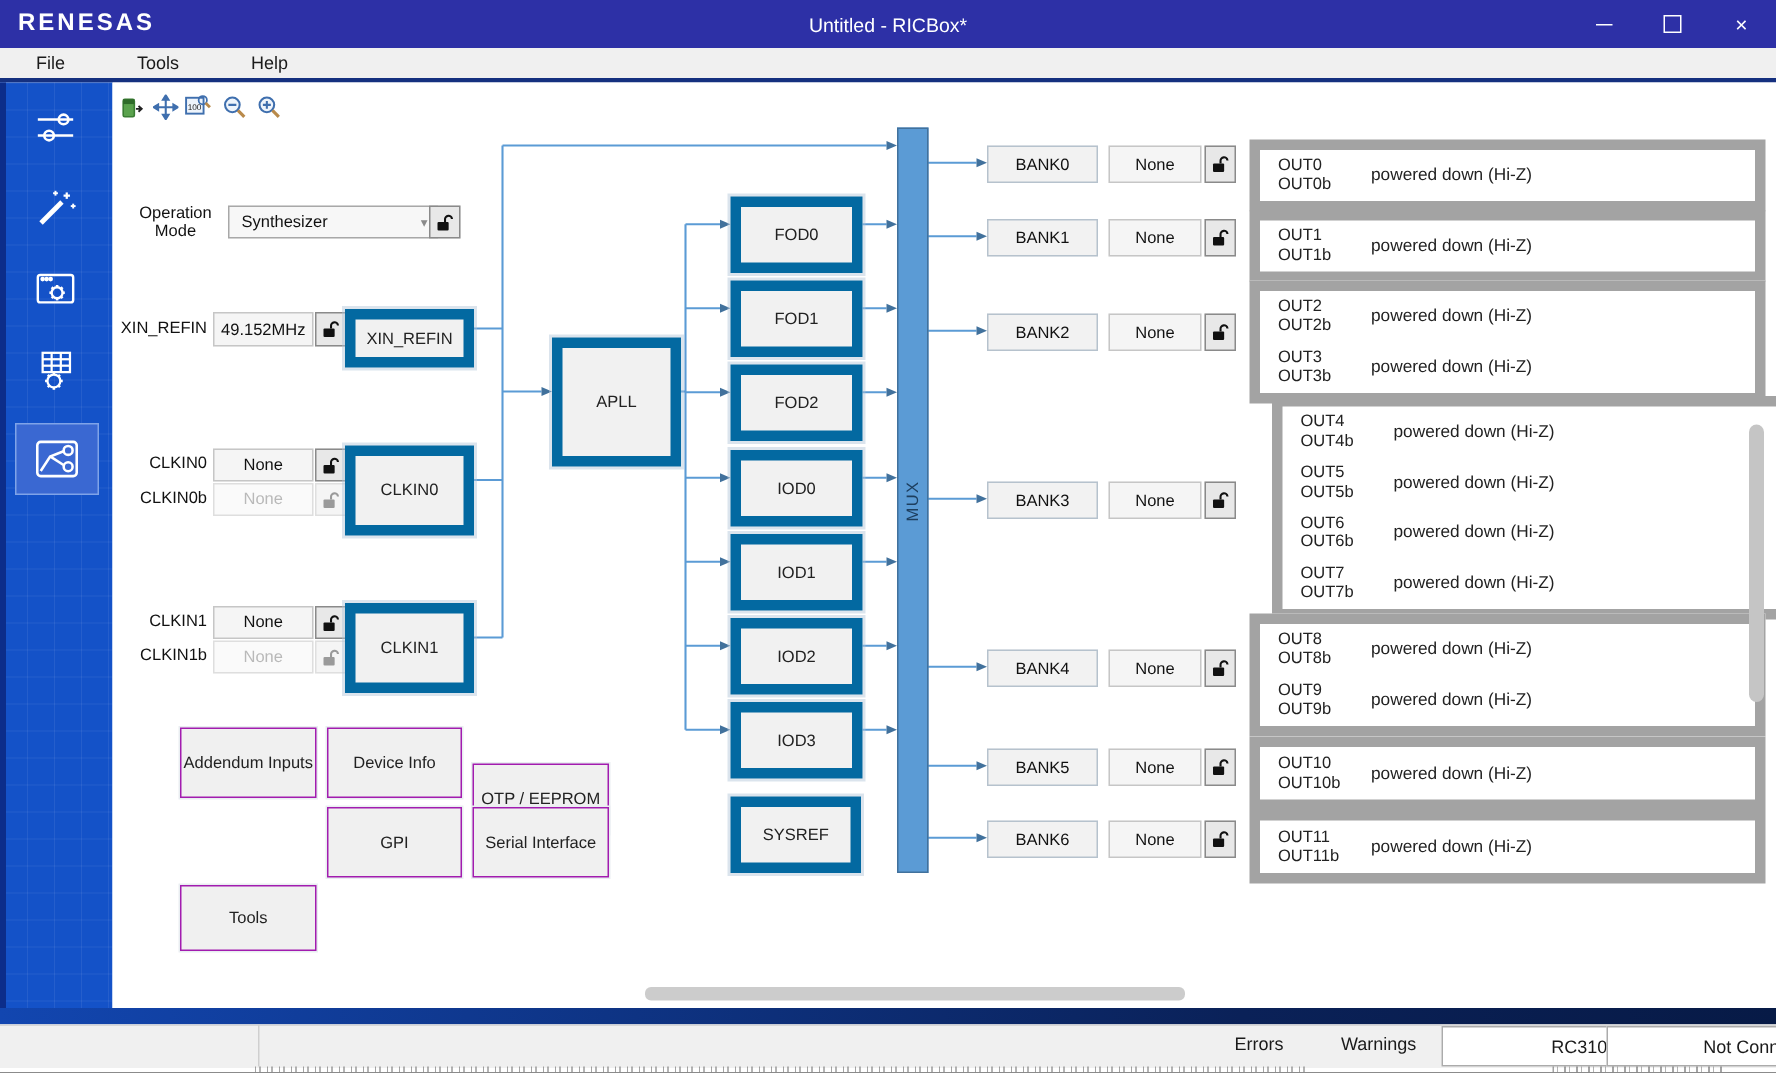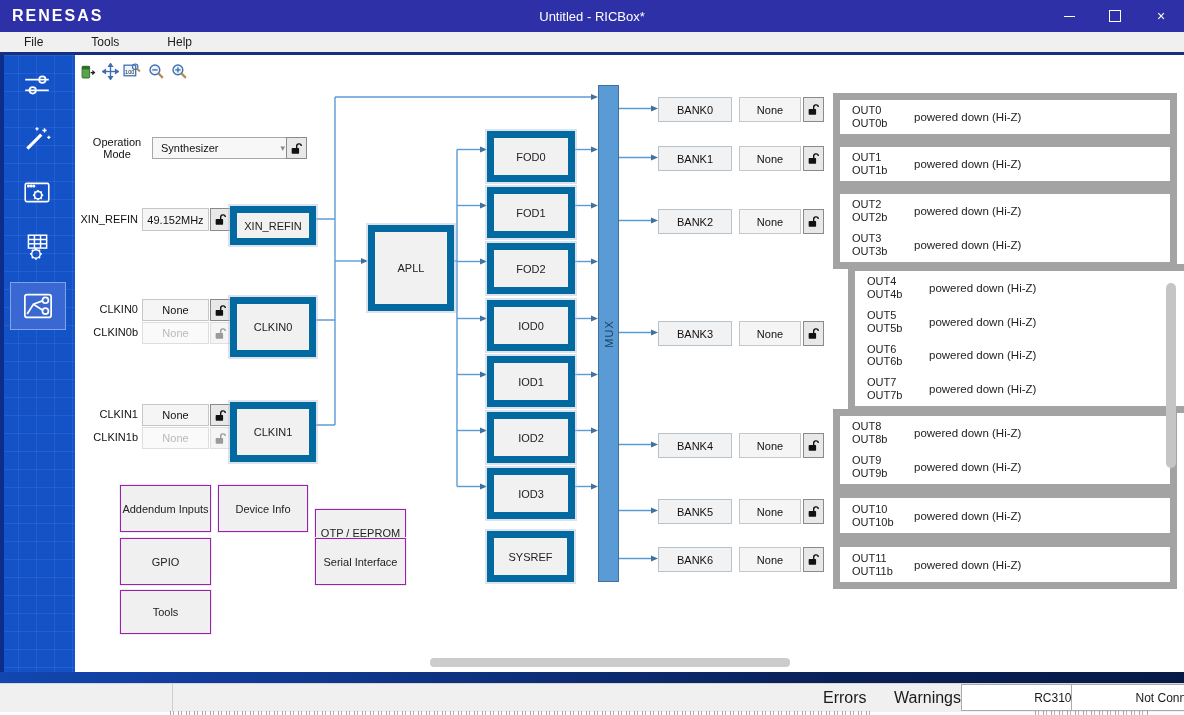--- a/index.html
+++ b/index.html
@@ -47,21 +47,21 @@
   .outrow{display:flex;align-items:center;padding-left:12px;}
   .outname{width:62px;font-size:11px;line-height:1.15;color:#222;}
   .outstatus{font-size:11.5px;color:#222;}
   
   .vthumb{left:1166px;top:283px;width:10px;height:185px;background:#c5c5c5;border-radius:5px;}
   .hthumb{left:430px;top:658px;width:360px;height:9px;background:#cccccc;border-radius:4px;}
   
   .blueband{left:0;top:672px;width:1184px;height:11px;background:linear-gradient(90deg,#1246b0,#0a2158 70%,#071a46);}
   .statusbar{left:0;top:683px;width:1184px;height:28px;background:#f0f0f0;border-top:1px solid #d7d7d7;display:block;font-size:12px;}
   .statuscell-left{left:0;top:683px;width:172px;height:28px;border-right:1px solid #cfcfcf;}
-  .statuslabel{top:689px;font-size:16px;color:#1a1a1a;}
+  .statuslabel{top:689px;font-size:12px;color:#1a1a1a;}
   .statusbox{top:684px;height:25px;background:#fff;border:1px solid #ababab;display:flex;align-items:center;justify-content:center;font-size:12px;padding-left:48px;}
   .cliprow{top:711px;height:4px;background:
       repeating-linear-gradient(90deg,#5a5a5a 0 1px,transparent 1px 3px,#777 3px 4px,transparent 4px 8px);
       opacity:.55;}
 </style>
 </head>
 <body>
 
 <div id="app">
 
@@ -333,21 +333,21 @@
         <rect x="1.8" y="6.4" width="8" height="6.2" rx="0.8" fill="#111"></rect>
       </svg>
   </div>
   <div class="abs block" style="left:230px;top:402px;width:72px;height:46px;">
     <span>CLKIN1</span>
   </div>
 
   <div class="abs panelbtn" style="left:120px;top:485px;width:89px;height:45px;">Addendum Inputs</div>
   <div class="abs panelbtn" style="left:218px;top:485px;width:88px;height:45px;">Device Info</div>
   <div class="abs panelbtn" style="left:315px;top:485px;width:89px;height:45px;margin-top:24px;">OTP / EEPROM</div>
-  <div class="abs panelbtn" style="left:120px;top:538px;width:89px;height:45px;">GPIO</div>
+  <div class="abs panelbtn" style="left:218px;top:538px;width:88px;height:45px;">GPI</div>
   <div class="abs panelbtn" style="left:315px;top:538px;width:89px;height:45px;">Serial Interface</div>
   <div class="abs panelbtn" style="left:120px;top:590px;width:89px;height:42px;">Tools</div>
 
   <div class="abs block" style="left:368px;top:225px;width:72px;height:72px;">
     <span>APLL</span>
   </div>
   <div class="abs block" style="left:487px;top:131px;width:74px;height:37px;">
       <span>FOD0</span>
     </div>
   <div class="abs block" style="left:487px;top:187px;width:74px;height:37px;">

